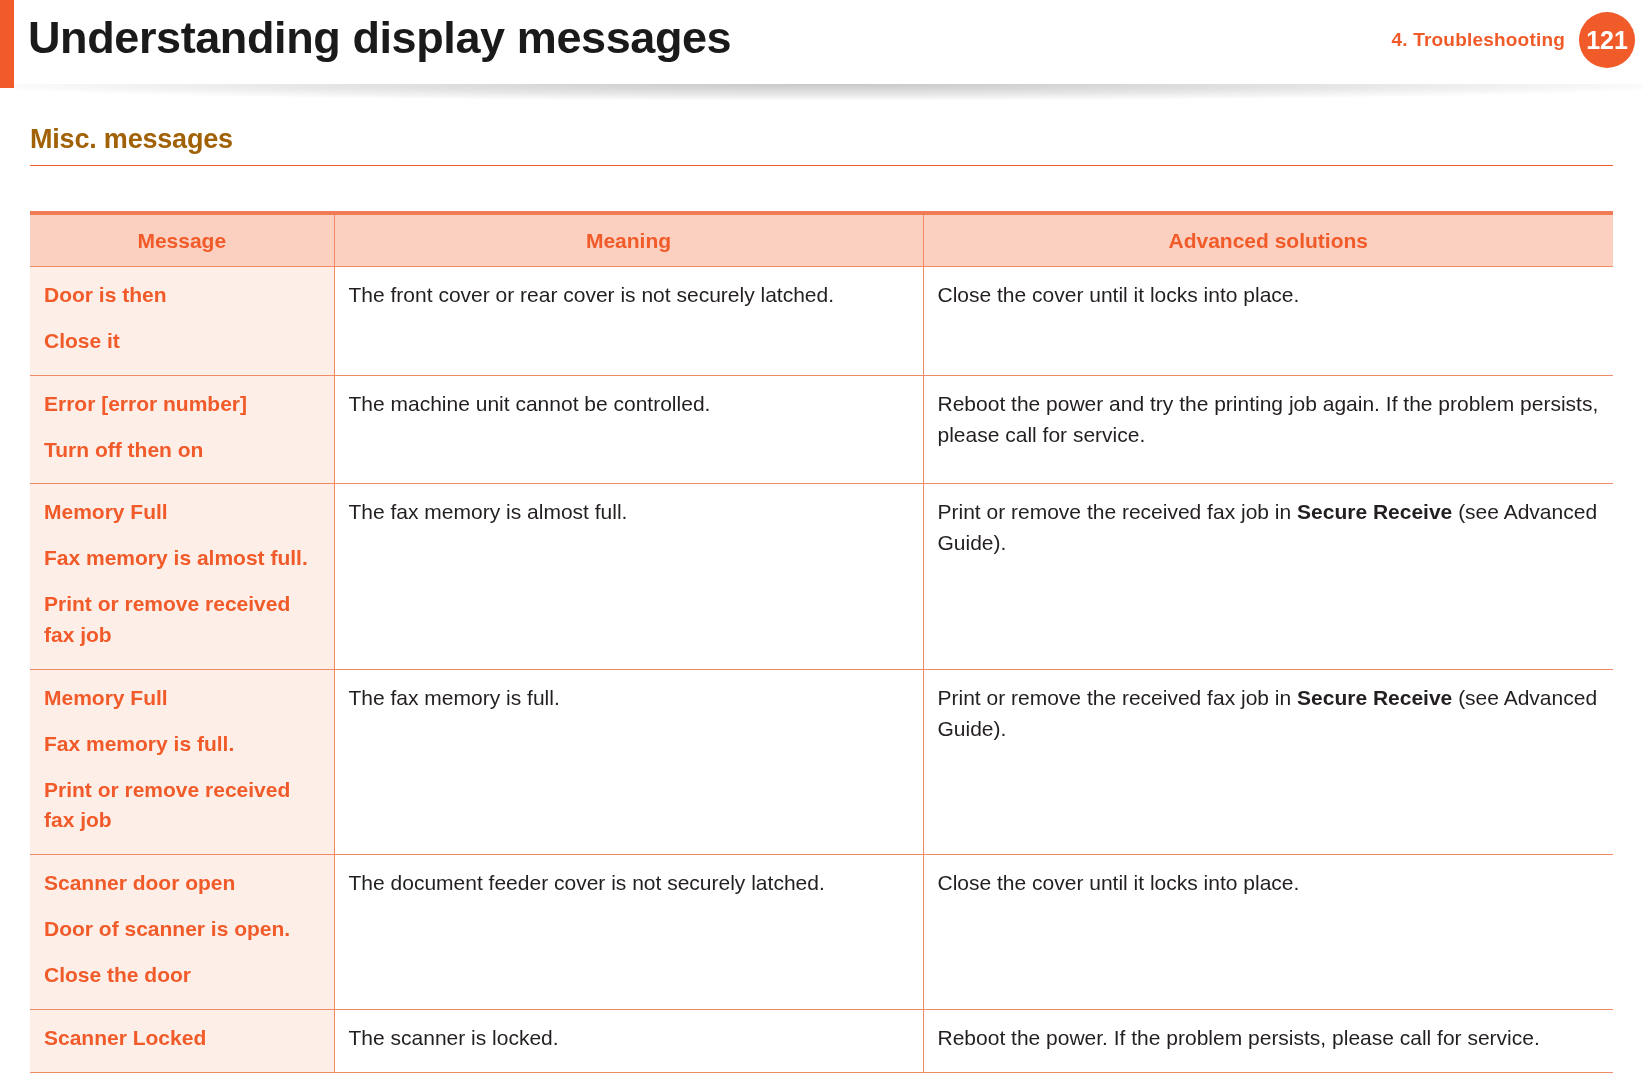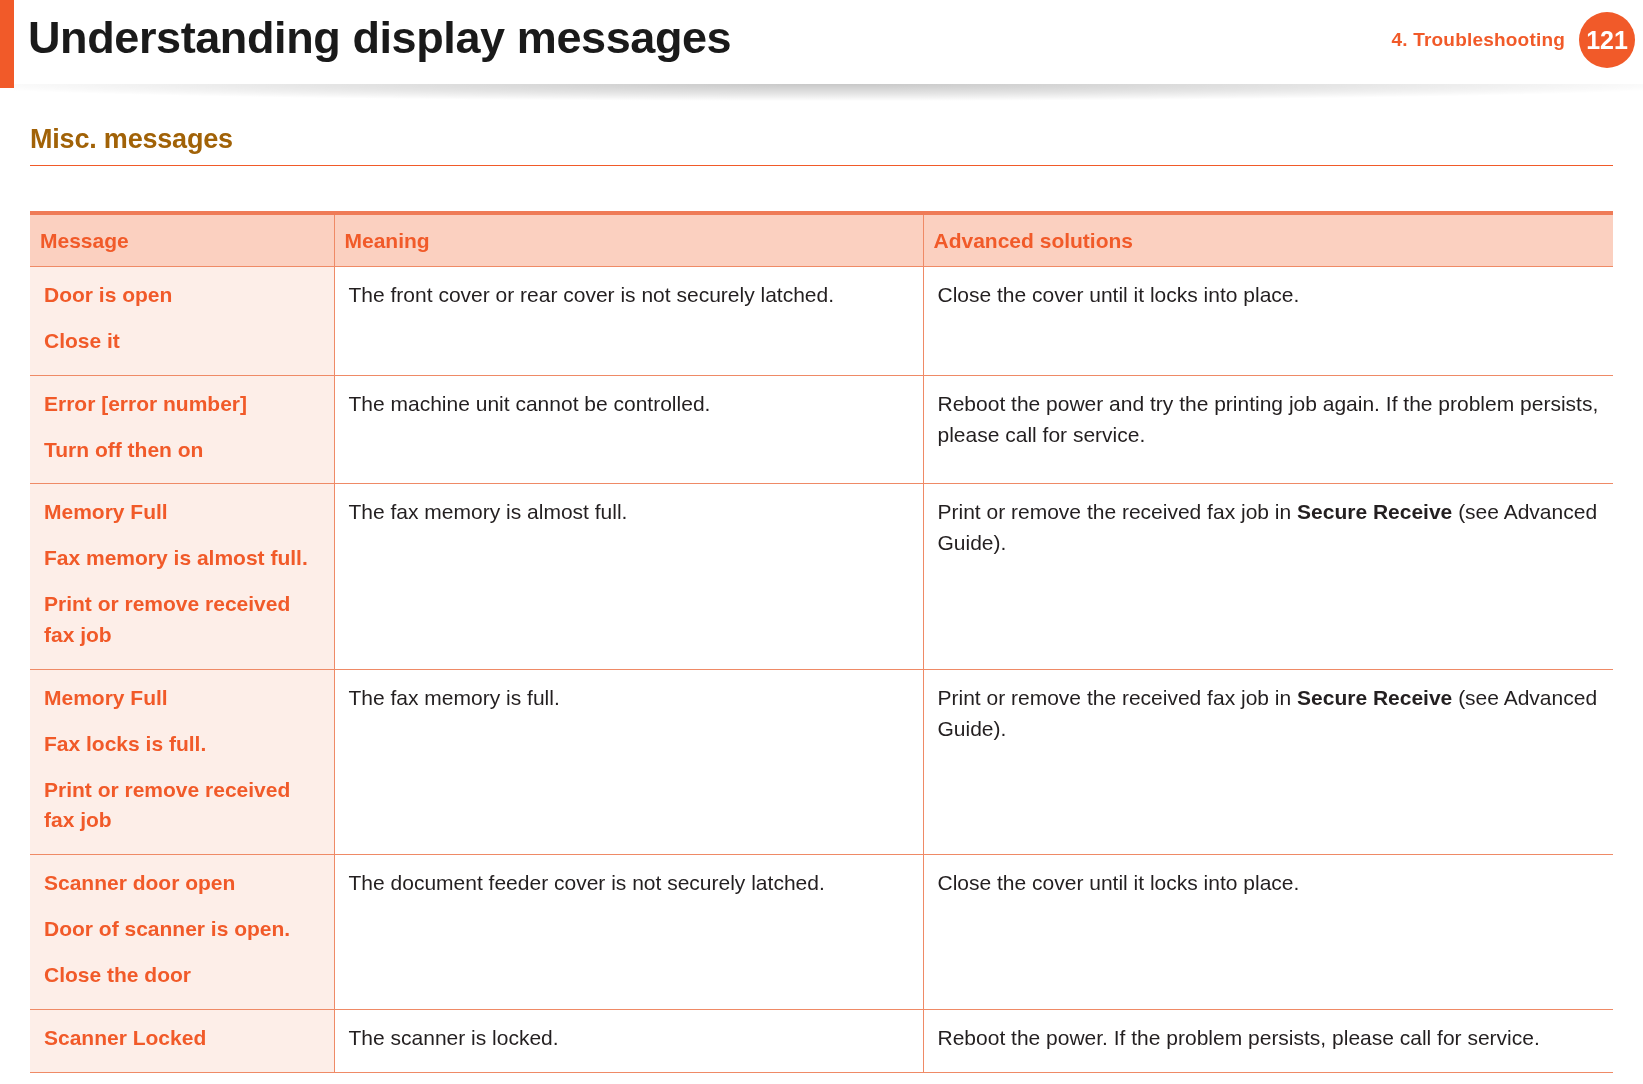--- a/index.html
+++ b/index.html
@@ -114,21 +114,21 @@
     background: #fbd0c0;
   }
   thead th {
     border-top: 4px solid #ef7b57;
     border-left: 1px solid #ef8a66;
     border-right: 1px solid #ef8a66;
     border-bottom: 1px solid #ef8a66;
     color: #f15a29;
     font-size: 21px;
     font-weight: bold;
-    text-align: left;
+    text-align: center;
     padding: 14px 10px 13px 10px;
     vertical-align: middle;
   }
   thead th:first-child { border-left: none; }
   thead th:last-child  { border-right: none; }
 
   tbody td {
     border-bottom: 1px solid #ef8a66;
     border-left: 1px solid #ef8a66;
     vertical-align: top;
@@ -182,21 +182,21 @@
     <thead>
       <tr class="head-row">
         <th>Message</th>
         <th>Meaning</th>
         <th>Advanced solutions</th>
       </tr>
     </thead>
     <tbody id="table-body">
         <tr>
           <td class="cell-message">
-            <div class="msg-line">Door is open</div>
+            <div class="msg-line">Door is then</div>
             <div class="msg-line">Close it</div>
           </td>
           <td class="cell-meaning">The front cover or rear cover is not securely latched.</td>
           <td class="cell-solution">Close the cover until it locks into place.</td>
         </tr>
         <tr>
           <td class="cell-message">
             <div class="msg-line">Error [error number]</div>
             <div class="msg-line">Turn off then on</div>
           </td>
@@ -208,21 +208,21 @@
             <div class="msg-line">Memory Full</div>
             <div class="msg-line">Fax memory is almost full.</div>
             <div class="msg-line">Print or remove received fax job</div>
           </td>
           <td class="cell-meaning">The fax memory is almost full.</td>
           <td class="cell-solution">Print or remove the received fax job in <b>Secure Receive</b> (see Advanced Guide).</td>
         </tr>
         <tr>
           <td class="cell-message">
             <div class="msg-line">Memory Full</div>
-            <div class="msg-line">Fax locks is full.</div>
+            <div class="msg-line">Fax memory is full.</div>
             <div class="msg-line">Print or remove received fax job</div>
           </td>
           <td class="cell-meaning">The fax memory is full.</td>
           <td class="cell-solution">Print or remove the received fax job in <b>Secure Receive</b> (see Advanced Guide).</td>
         </tr>
         <tr>
           <td class="cell-message">
             <div class="msg-line">Scanner door open</div>
             <div class="msg-line">Door of scanner is open.</div>
             <div class="msg-line">Close the door</div>

